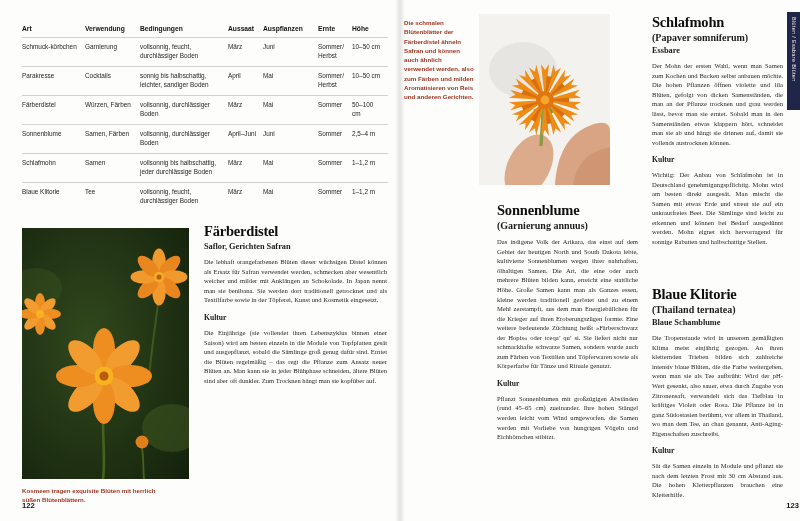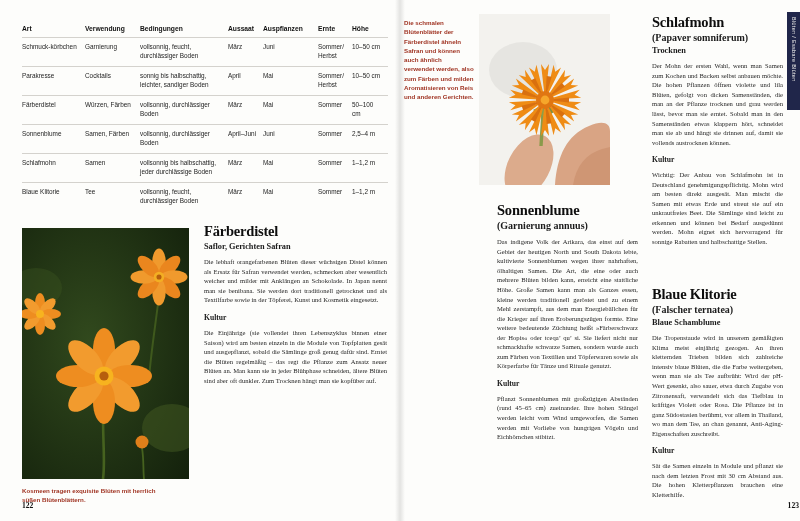--- a/index.html
+++ b/index.html
@@ -51,21 +51,21 @@
   .photo-caption {
     position:absolute; font-family:"Liberation Sans", sans-serif;
     font-weight:bold; font-size:6.2px; line-height:1.5; color:#a03524;
   }
   .cap-cosmos    { left:22px;  top:486px; width:152px; }
   .cap-safflower { left:404px; top:18px;  width:70px; }
 
   
   .page-num {
     position:absolute; top:501px;
-    font-family:Liberation Serif, serif; font-weight:bold; font-size:7.6px; color:#111;
+    font-family:Liberation Sans, sans-serif; font-weight:bold; font-size:7.6px; color:#111;
   }
   .page-num.left  { left:22px; }
   .page-num.right { right:1px; }
   .section-tab {
     position:absolute; right:0; top:12px; width:13px; height:98px;
     background:#20264a; color:#f4f4f0;
     display:flex; align-items:flex-start; justify-content:center;
   }
   .section-tab span {
     writing-mode:vertical-rl; font-family:"Liberation Sans", sans-serif;
@@ -319,29 +319,29 @@
     <div class="title">Sonnenblume</div>
     <div class="latin">(Garnierung annuus)</div>
     <div class="body">Das indigene Volk der Arikara, das einst auf dem Gebiet der heutigen North und South Dakota lebte, kultivierte Sonnenblumen wegen ihrer nahrhaften, ölhaltigen Samen. Die Art, die eine oder auch mehrere Blüten bilden kann, erreicht eine stattliche Höhe. Große Samen kann man als Ganzes essen, kleine werden traditionell geröstet und zu einem Mehl zerstampft, aus dem man Energiebällchen für die Krieger auf ihren Eroberungszügen formte. Eine weitere bedeutende Züchtung heißt »Färberschwarz der Hopis« oder tceqa’ qu’ si. Sie liefert nicht nur schmackhafte schwarze Samen, sondern wurde auch zum Färben von Textilien und Töpferwaren sowie als Körperfarbe für Tänze und Rituale genutzt.</div>
     <div class="kultur-h">Kultur</div>
     <div class="body">Pflanzt Sonnenblumen mit großzügigen Abständen (rund 45–65 cm) zueinander. Ihre hohen Stängel werden leicht vom Wind umgeworfen, die Samen werden mit Vorliebe von hungrigen Vögeln und Eichhörnchen stibitzt.</div>
   </div>
 
   <div class="article art-schlafmohn">
     <div class="title">Schlafmohn</div>
     <div class="latin">(Papaver somniferum)</div>
-    <div class="subtitle">Trocknen</div>
+    <div class="subtitle">Essbare</div>
     <div class="body">Der Mohn der ersten Wahl, wenn man Samen zum Kochen und Backen selbst anbauen möchte. Die hohen Pflanzen öffnen violette und lila Blüten, gefolgt von dicken Samenständen, die man an der Pflanze trocknen und grau werden lässt, bevor man sie erntet. Sobald man in den Samenständen etwas klappern hört, schneidet man sie ab und hängt sie drinnen auf, damit sie vollends austrocknen können.</div>
     <div class="kultur-h">Kultur</div>
     <div class="body">Wichtig: Der Anbau von Schlafmohn ist in Deutschland genehmigungspflichtig. Mohn wird am besten direkt ausgesät. Man mischt die Samen mit etwas Erde und streut sie auf ein unkrautfreies Beet. Die Sämlinge sind leicht zu erkennen und können bei Bedarf ausgedünnt werden. Mohn eignet sich hervorragend für sonnige Rabatten und halbschattige Stellen.</div>
   </div>
 
   <div class="article art-klitorie">
     <div class="title">Blaue Klitorie</div>
-    <div class="latin">(Falscher ternatea)</div>
+    <div class="latin">(Thailand ternatea)</div>
     <div class="subtitle">Blaue Schamblume</div>
     <div class="body">Die Tropenstaude wird in unserem gemäßigten Klima meist einjährig gezogen. An ihren kletternden Trieben bilden sich zahlreiche intensiv blaue Blüten, die die Farbe weitergeben, wenn man sie als Tee aufbrüht: Wird der pH-Wert gesenkt, also sauer, etwa durch Zugabe von Zitronensaft, verwandelt sich das Tiefblau in kräftiges Violett oder Rosa. Die Pflanze ist in ganz Südostasien berühmt, vor allem in Thailand, wo man dem Tee, an chan genannt, Anti-Aging-Eigenschaften zuschreibt.</div>
     <div class="kultur-h">Kultur</div>
     <div class="body">Sät die Samen einzeln in Module und pflanzt sie nach dem letzten Frost mit 30 cm Abstand aus. Die hohen Kletterpflanzen brauchen eine Kletterhilfe.</div>
   </div>
 
   <div class="section-tab">
     <span>Blüten / Essbare Blüten</span>
   </div>
 

